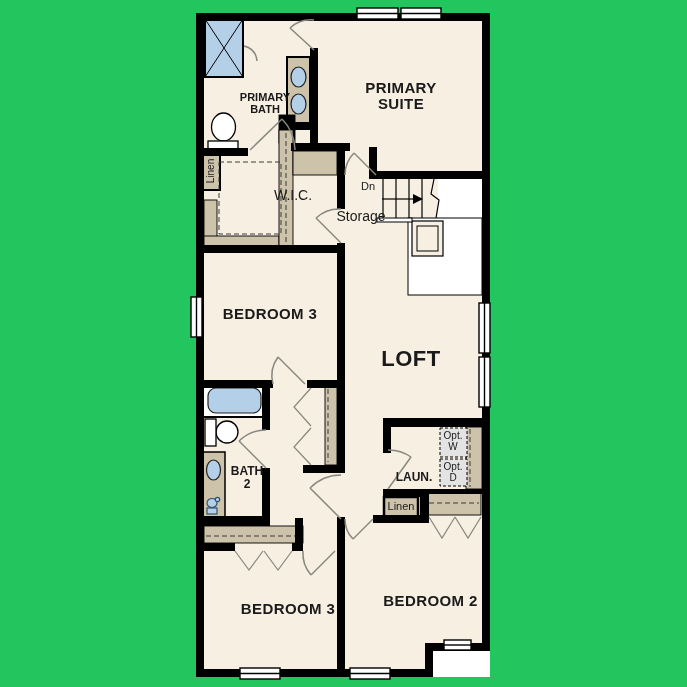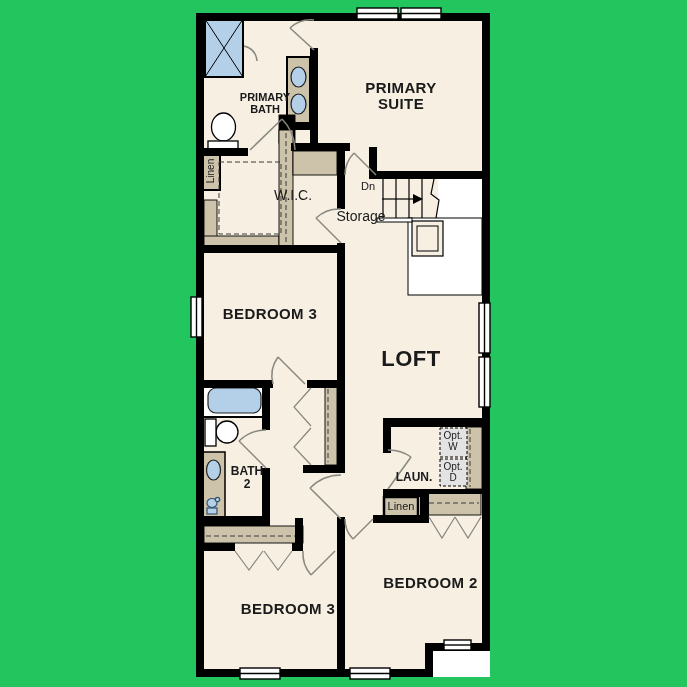--- a/index.html
+++ b/index.html
@@ -287,16 +287,16 @@
   <div class="lbl f95" style="left:453px;top:472px;">
     <span>Opt.</span>
       <span>D</span>
   </div>
   <div class="lbl f11" style="left:401px;top:507px;">
     <span>Linen</span>
   </div>
   <div class="lbl b f15" style="left:288px;top:609px;">
     <span>BEDROOM 3</span>
   </div>
-  <div class="lbl b f15" style="left:415px;top:583px;padding-left:31px;">
+  <div class="lbl b f15" style="left:415px;top:601px;padding-left:31px;">
     <span>BEDROOM 2</span>
   </div>
 </div>
 
 </body></html>

